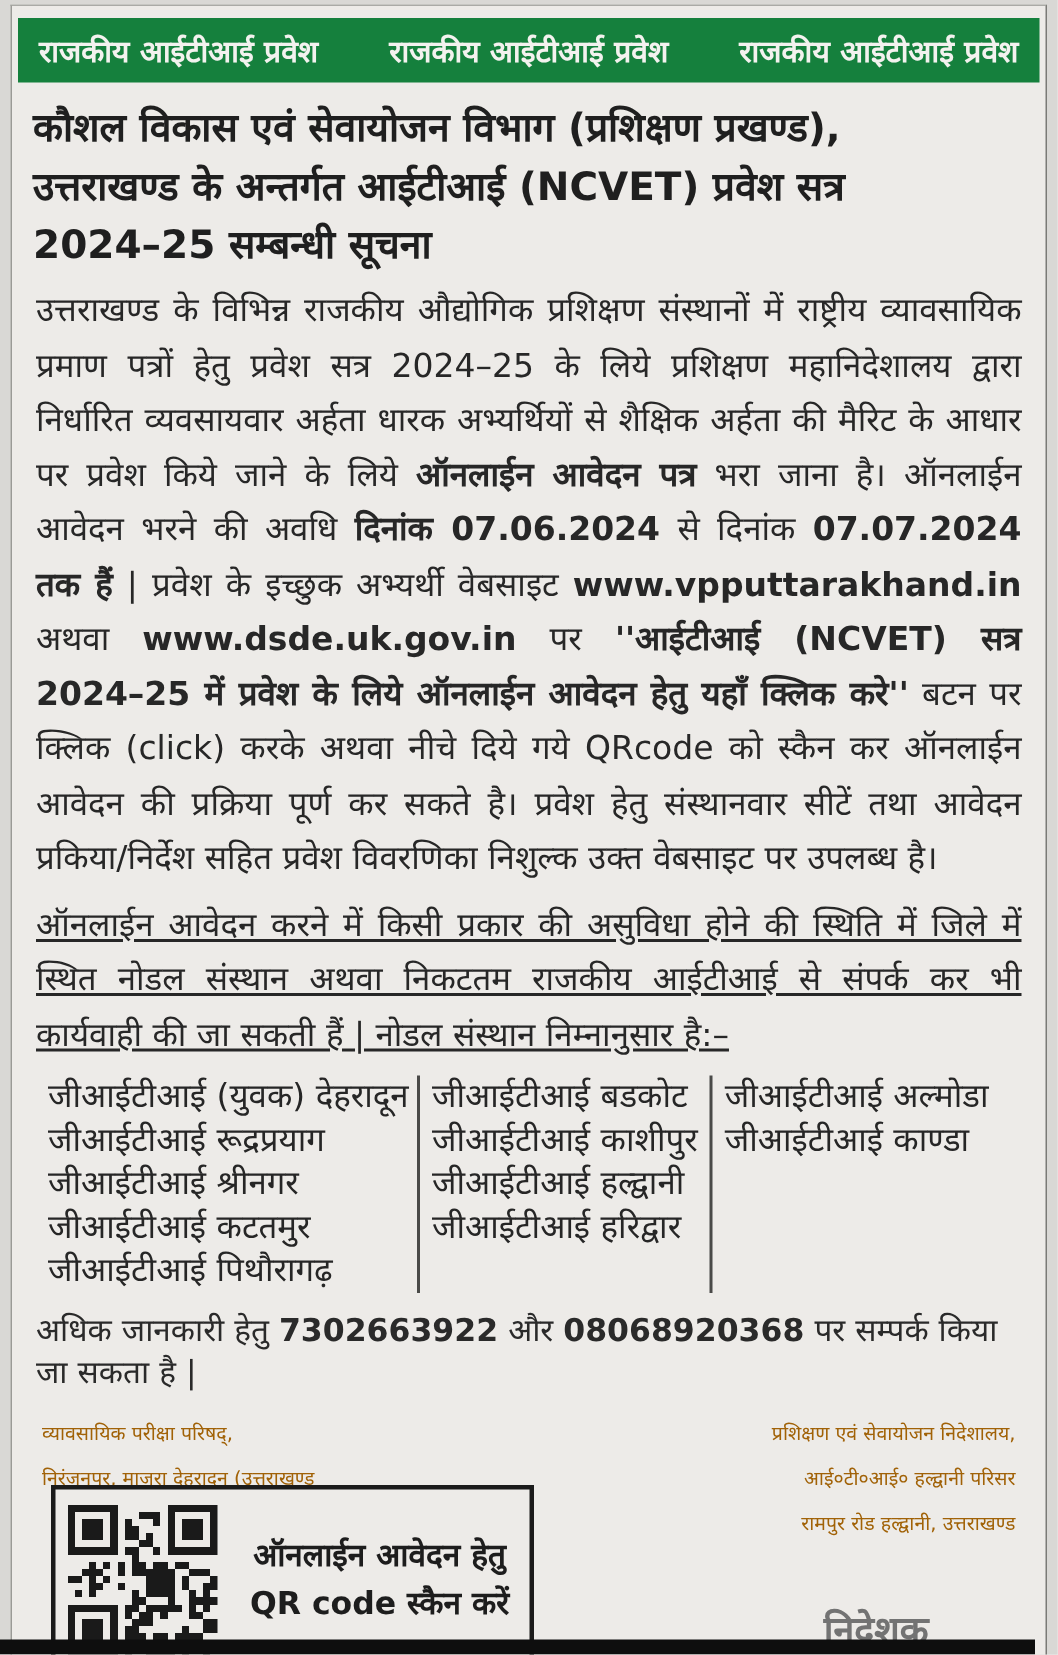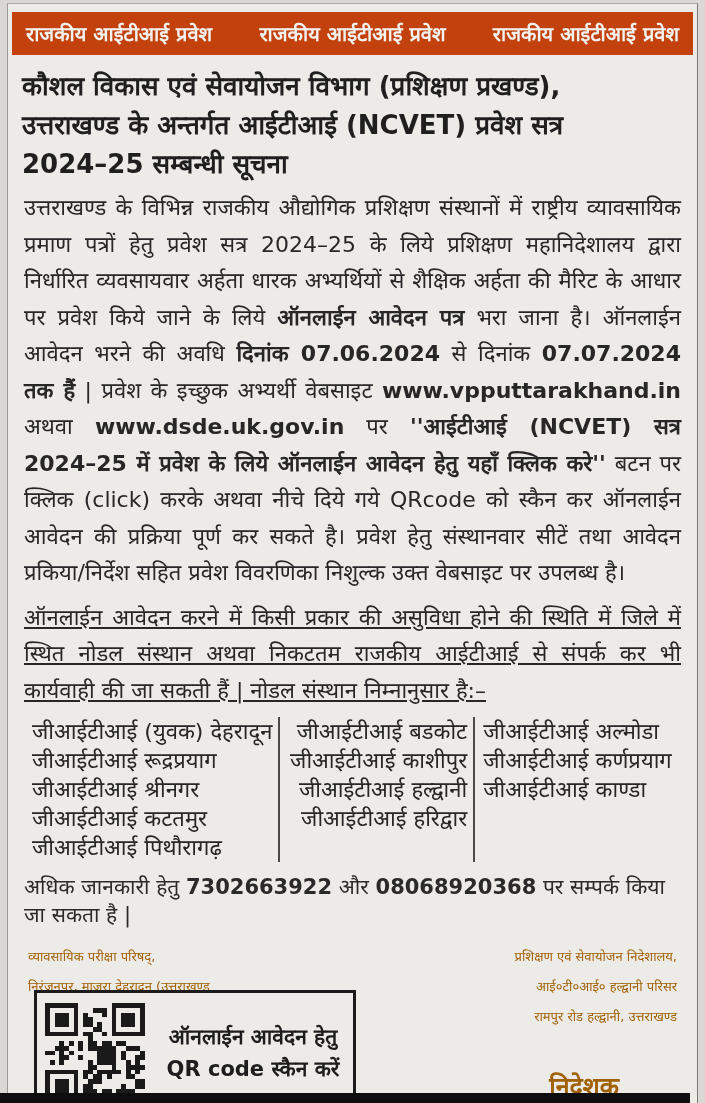--- a/index.html
+++ b/index.html
@@ -13,21 +13,21 @@
   .paper{
     position:absolute;left:7px;top:3px;width:689px;height:1100px;
     background:#edebe8;
     border-left:1px solid #9a9a96;
     border-right:1px solid #7a7a76;
     border-top:1px solid #aaaaa6;
     overflow:hidden;
   }
   .banner{
     margin:8px 4px 0 4px;
-    background:#c2410c;color:#f3f2ef;
+    background:#15803d;color:#f3f2ef;
     display:flex;justify-content:space-between;align-items:center;
     padding:8px 14px;
     font-weight:bold;font-size:20px;
   }
   .title{
     text-align:left;font-weight:bold;
     font-size:26px;line-height:39px;
     margin:12px 14px 6px 14px;color:#1f1f1f;
   }
   .para{
@@ -35,21 +35,21 @@
     text-align:justify;margin:2px 16px;color:#272727;
   }
   .para.second{margin-top:8px;text-decoration:underline;}
   .b{font-weight:bold;}
   .nodal{
     display:flex;margin:8px 14px 0 16px;
     font-size:22px;line-height:29px;
   }
   .nodal .col{padding:0 6px 0 8px;}
   .nodal .col1{width:240px;}
-  .nodal .col2{width:196px;border-left:2px solid #4a4a48;text-align:right;}
+  .nodal .col2{width:196px;border-left:2px solid #4a4a48;}
   .nodal .col3{width:212px;border-left:2px solid #4a4a48;}
   .nodal .cell{white-space:nowrap;}
   .contact{
     margin:10px 16px 0 16px;font-size:21px;color:#2a2a2a;
   }
   .footer{
     display:flex;justify-content:space-between;
     margin:14px 20px 0 20px;
     font-size:13px;line-height:30px;color:#a16207;
   }
@@ -61,21 +61,21 @@
     display:flex;align-items:center;
     background:#edebe8;
   }
   .qr-box svg{margin:4px 8px 4px 8px;flex:0 0 auto;}
   .qr-text{
     font-weight:bold;font-size:21px;line-height:32px;
     text-align:center;flex:1;color:#1d1d1d;
   }
   .signature{
     position:absolute;right:78px;top:1064px;
-    font-weight:bold;font-size:25px;color:#a16207;
+    font-weight:bold;font-size:25px;color:#737373;
   }
   .bottom-bar{
     position:absolute;left:0;bottom:0;width:690px;height:10px;
     background:#0e0e0e;z-index:5;
   }
 </style>
 </head>
 <body>
 
 <div class="paper">
@@ -105,21 +105,20 @@
       <div class="cell">जीआईटीआई पिथौरागढ़</div>
     </div>
     <div class="col col2">
       <div class="cell">जीआईटीआई बडकोट</div>
       <div class="cell">जीआईटीआई काशीपुर</div>
       <div class="cell">जीआईटीआई हल्द्वानी</div>
       <div class="cell">जीआईटीआई हरिद्वार</div>
     </div>
     <div class="col col3">
       <div class="cell">जीआईटीआई अल्मोडा</div>
-      <div class="cell">जीआईटीआई कर्णप्रयाग</div>
       <div class="cell">जीआईटीआई काण्डा</div>
     </div>
   </div>
 
   <div class="contact"><span>अधिक जानकारी हेतु </span><span class="b">7302663922</span><span> और </span><span class="b">08068920368</span><span> पर सम्पर्क किया जा सकता है |</span></div>
 
   <div class="footer">
     <div class="left">
       <div>व्यावसायिक परीक्षा परिषद्,</div>
       <div>निरंजनपुर, माजरा देहरादून (उत्तराखण्ड</div>

